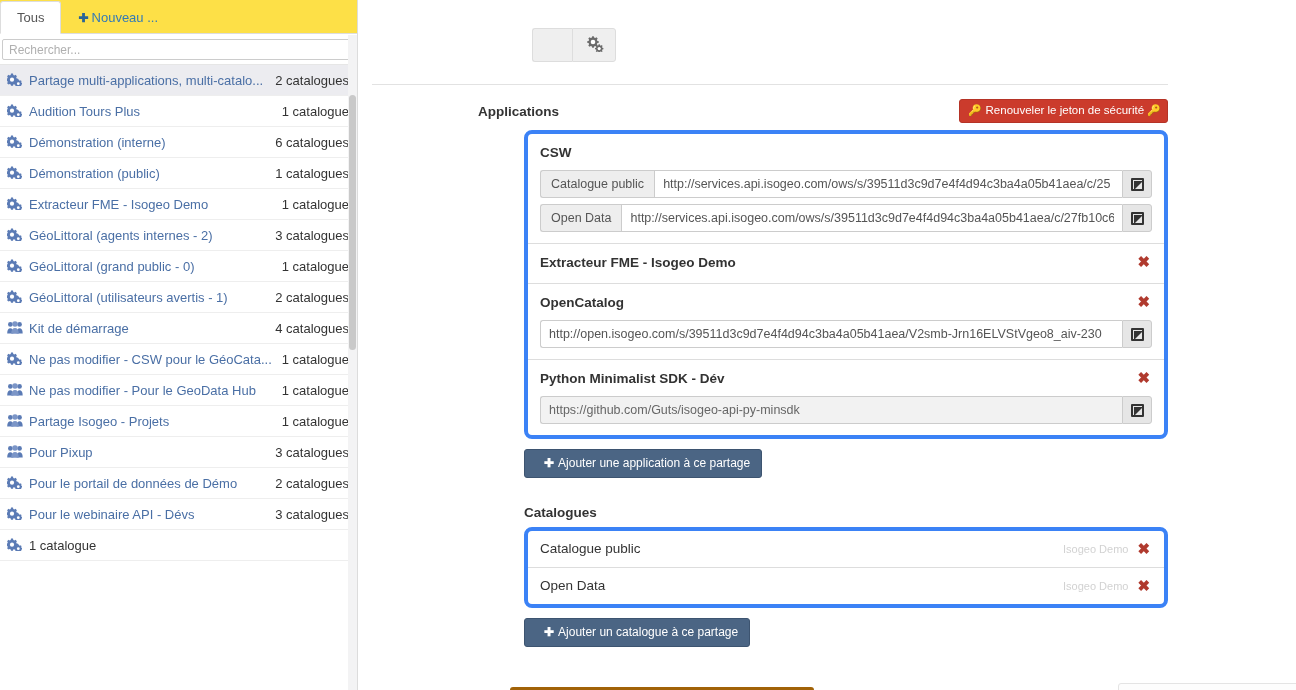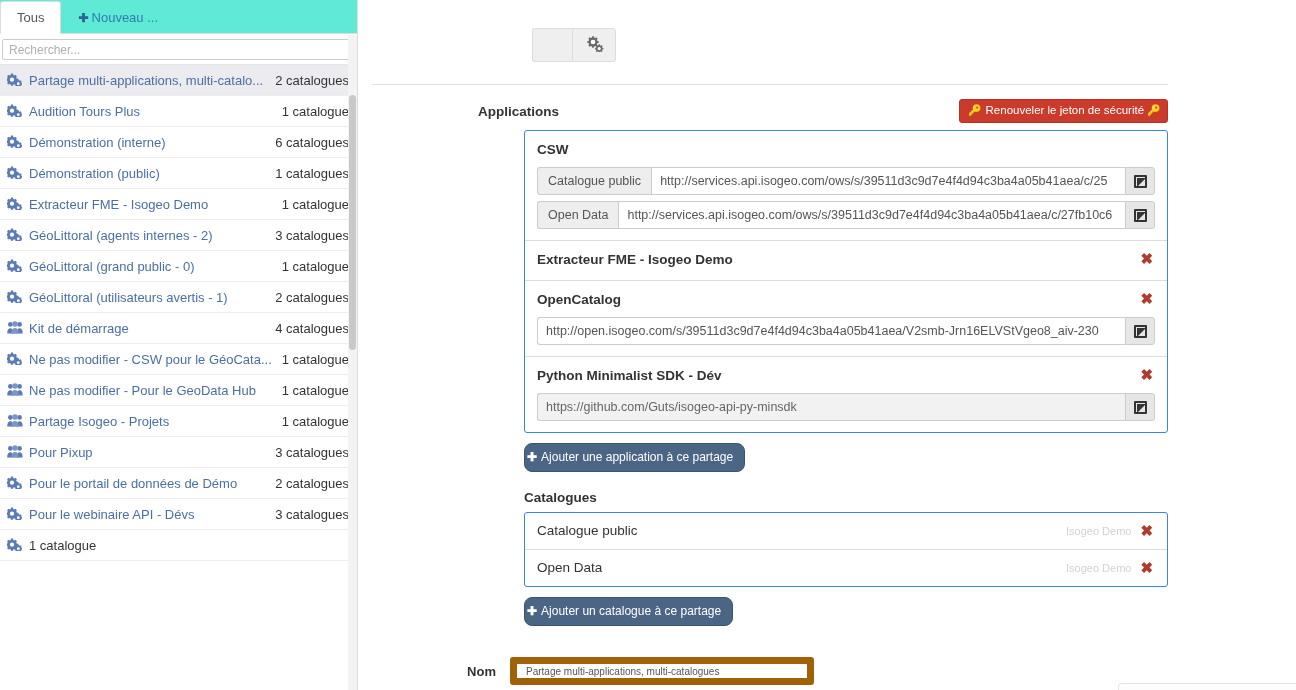--- a/index.html
+++ b/index.html
@@ -22,21 +22,21 @@
     background: #ffffff;
     position: relative;
     display: flex;
     flex-direction: column;
   }
   .tabbar {
     height: 34px;
     display: flex;
     align-items: flex-end;
     border-bottom: 1px solid #dddddd;
-    background: #5eead4;
+    background: #fde047;
     padding-left: 0;
   }
   .tab {
     padding: 8px 16px 7px 16px;
     font-size: 13px;
     color: #555555;
     border: 1px solid transparent;
     border-bottom: none;
     line-height: 16px;
     cursor: pointer;
@@ -181,22 +181,22 @@
     border-radius: 3px;
     cursor: pointer;
     white-space: nowrap;
     line-height: 13px;
     font-family: "Liberation Sans", sans-serif;
   }
   .btn-danger .k { font-size: 11px; }
 
   .panel {
     margin: 7px 128px 0 166px;
-    border: 1px solid #3b82f6;
-    border-radius: 3px;
+    border: 4px solid #3b82f6;
+    border-radius: 8px;
     background: #ffffff;
     overflow: hidden;
   }
   .app-block { border-bottom: 1px solid #dddddd; padding: 10px 12px 11px 12px; }
   .app-block:last-child { border-bottom: none; }
   .app-block-head {
     display: flex;
     align-items: flex-start;
     justify-content: space-between;
   }
@@ -269,27 +269,27 @@
   .ext-ico::after {
     content: "";
     position: absolute;
     left: 1px; top: 1px;
     width: 0; height: 0;
     border-left: 9px solid #333;
     border-bottom: 9px solid transparent;
   }
 
   .btn-primary {
-    margin: 10px 0 4px 166px;
+    margin: 10px 0 13px 166px;
     background: #4b6584;
     border: 1px solid #3d5470;
     color: #ffffff;
     font-size: 12px;
-    padding: 6px 11px 7px 2px;
-    border-radius: 8px;
+    padding: 6px 11px 7px 19px;
+    border-radius: 3px;
     cursor: pointer;
     display: inline-block;
     line-height: 14px;
     font-family: "Liberation Sans", sans-serif;
   }
   .btn-primary .plus { font-weight: bold; margin-right: 4px; }
 
   .sec-label {
     margin: 14px 128px 0 166px;
     font-size: 13.5px;

